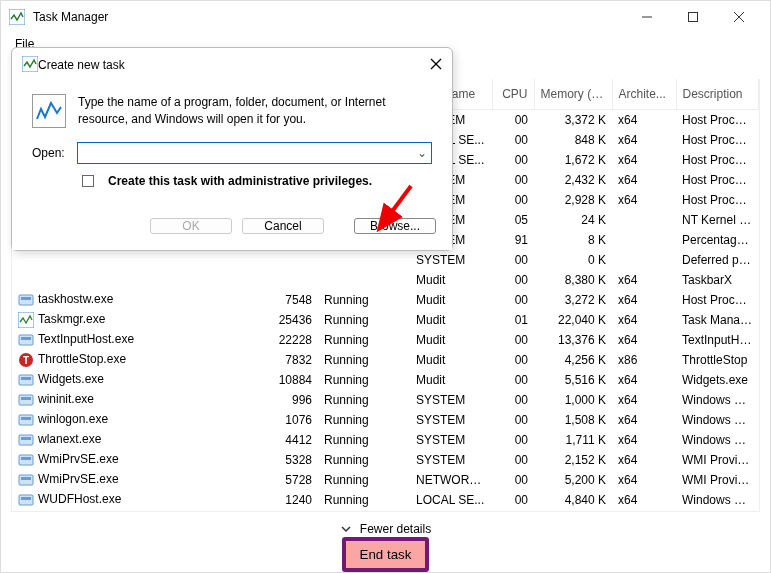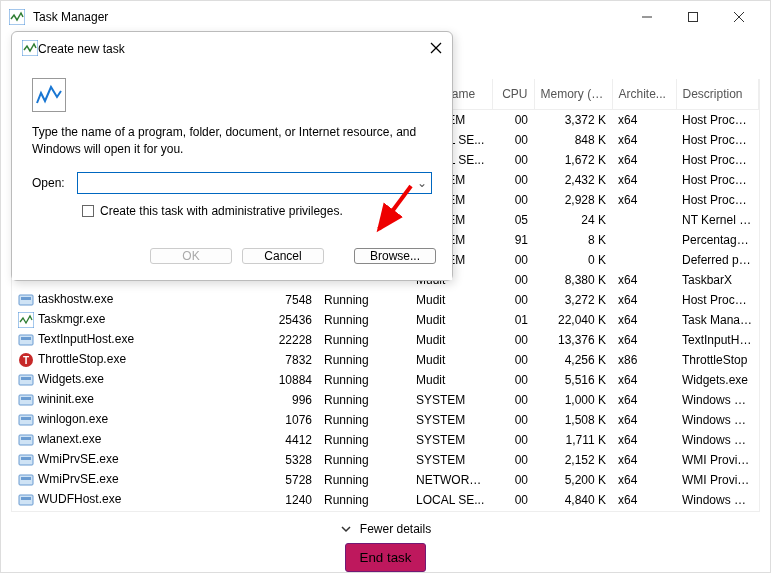--- a/index.html
+++ b/index.html
@@ -12,32 +12,32 @@
 .menubar { display: flex; padding: 2px 8px 4px 8px; gap: 4px; flex-direction: column; }
 .menubar span { text-decoration: underline; text-underline-offset: 2px; color: #000; padding: 2px 6px; }
 .table-wrap { position: absolute; top: 78px; left: 10px; right: 10px; bottom: 60px; border: 1px solid #eee; border-top: none; overflow: hidden; background: #fff; }
 table { border-collapse: collapse; width: 100%; table-layout: fixed; }
 th { text-align: left; font-weight: 400; color: #555; padding: 8px 6px; border-right: 1px solid #eee; border-bottom: 1px solid #eee; background: #fff; white-space: nowrap; overflow: hidden; text-overflow: ellipsis; }
 td { padding: 2px 6px; white-space: nowrap; overflow: hidden; text-overflow: ellipsis; color: #000; height: 20px; }
 td.right, th.right { text-align: right; }
 .proc-icon { display: inline-block; width: 16px; height: 16px; vertical-align: middle; margin-right: 4px; }
 .footer { position: absolute; bottom: 0; left: 0; right: 0; height: 50px; display: flex; align-items: center; justify-content: space-between; padding: 0 32px; flex-direction: column; }
 .fewer { display: flex; align-items: center; gap: 8px; color: #000; }
-.end-task { padding: 6px 14px; border: 1px solid #701a75; background: #be185d; border-radius: 3px; }
-.dialog { position: absolute; top: 30px; left: 10px; width: 442px; background: #fff; border: 1px solid #bbb; border-radius: 6px; box-shadow: 2px 3px 10px rgba(0,0,0,0.15); z-index: 10; }
+.end-task { padding: 6px 14px; border: 4px solid #701a75; background: #fca5a5; border-radius: 3px; }
+.dialog { position: absolute; top: 46px; left: 10px; width: 442px; background: #fff; border: 1px solid #bbb; border-radius: 6px; box-shadow: 2px 3px 10px rgba(0,0,0,0.15); z-index: 10; }
 .dialog-titlebar { display: flex; align-items: center; height: 34px; padding: 0 10px; }
 .dialog-titlebar .dtitle { flex: 1; color: #000; }
 .dialog-body { padding: 12px 20px 8px 20px; }
-.dlg-row1 { display: flex; gap: 12px; align-items: flex-start; flex-direction: column; }
+.dlg-row1 { display: flex; gap: 12px; align-items: flex-start; }
 .dlg-row1 .chart-icon { width: 34px; height: 34px; border: 1px solid #999; background: #fff; position: relative; }
 .dlg-desc { flex: 1; color: #000; line-height: 1.4; }
 .dlg-row2 { display: flex; align-items: center; gap: 12px; margin-top: 14px; }
 .open-input { flex: 1; border: 1px solid #0067c0; height: 22px; padding: 0 4px; display: flex; align-items: center; justify-content: flex-end; }
 .open-input .chev { color: #555; }
-.dlg-row3 { margin: 10px 0 4px 50px; display: flex; align-items: center; gap: 6px; }
+.dlg-row3 { margin: 10px 0 4px 50px; display: flex; align-items: center; gap: 14px; font-weight: bold; }
 .chk { width: 12px; height: 12px; border: 1px solid #666; background: #fff; }
 .dialog-buttons { display: flex; justify-content: flex-end; gap: 10px; padding: 18px 16px 16px 16px; background: #fff; }
 .dlg-btn { width: 82px; height: 16px; border: 1px solid #ccc; background: #fdfdfd; border-radius: 3px; display: flex; align-items: center; justify-content: center; color: #000; }
 .dlg-btn.disabled { color: #aaa; }
 .dlg-btn.browse { border-color: #888; margin-left: 20px; }
 .arrow { position: absolute; top: 180px; left: 370px; z-index: 20; pointer-events: none; }
 </style>
 </head>
 <body>
 

